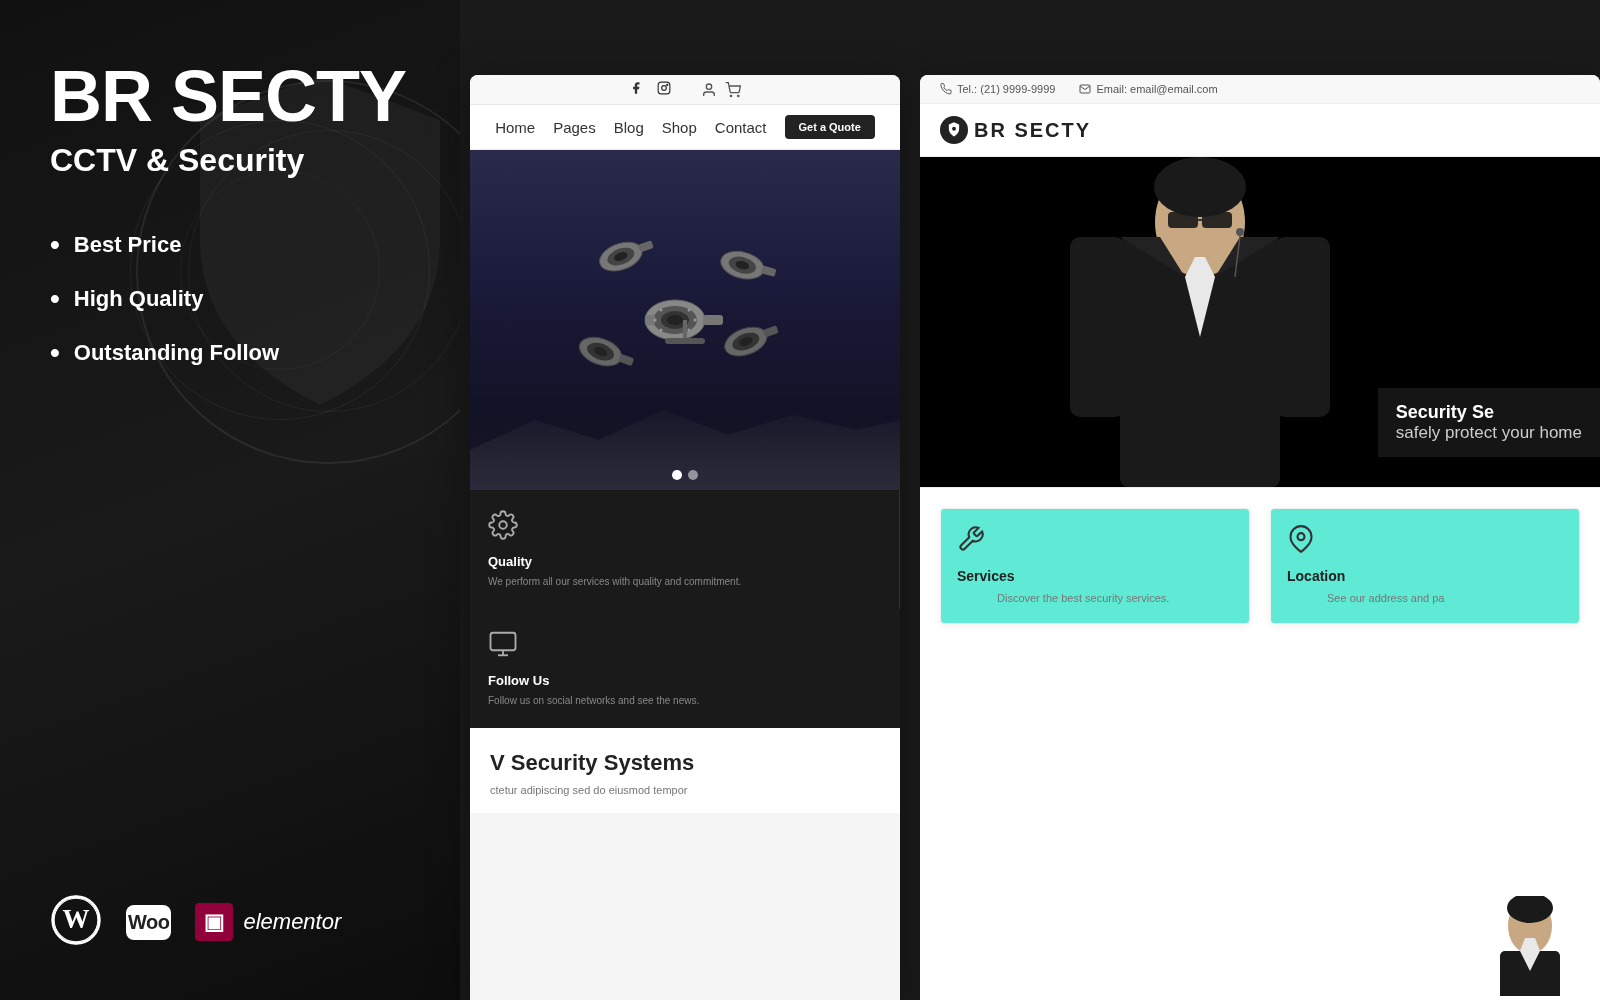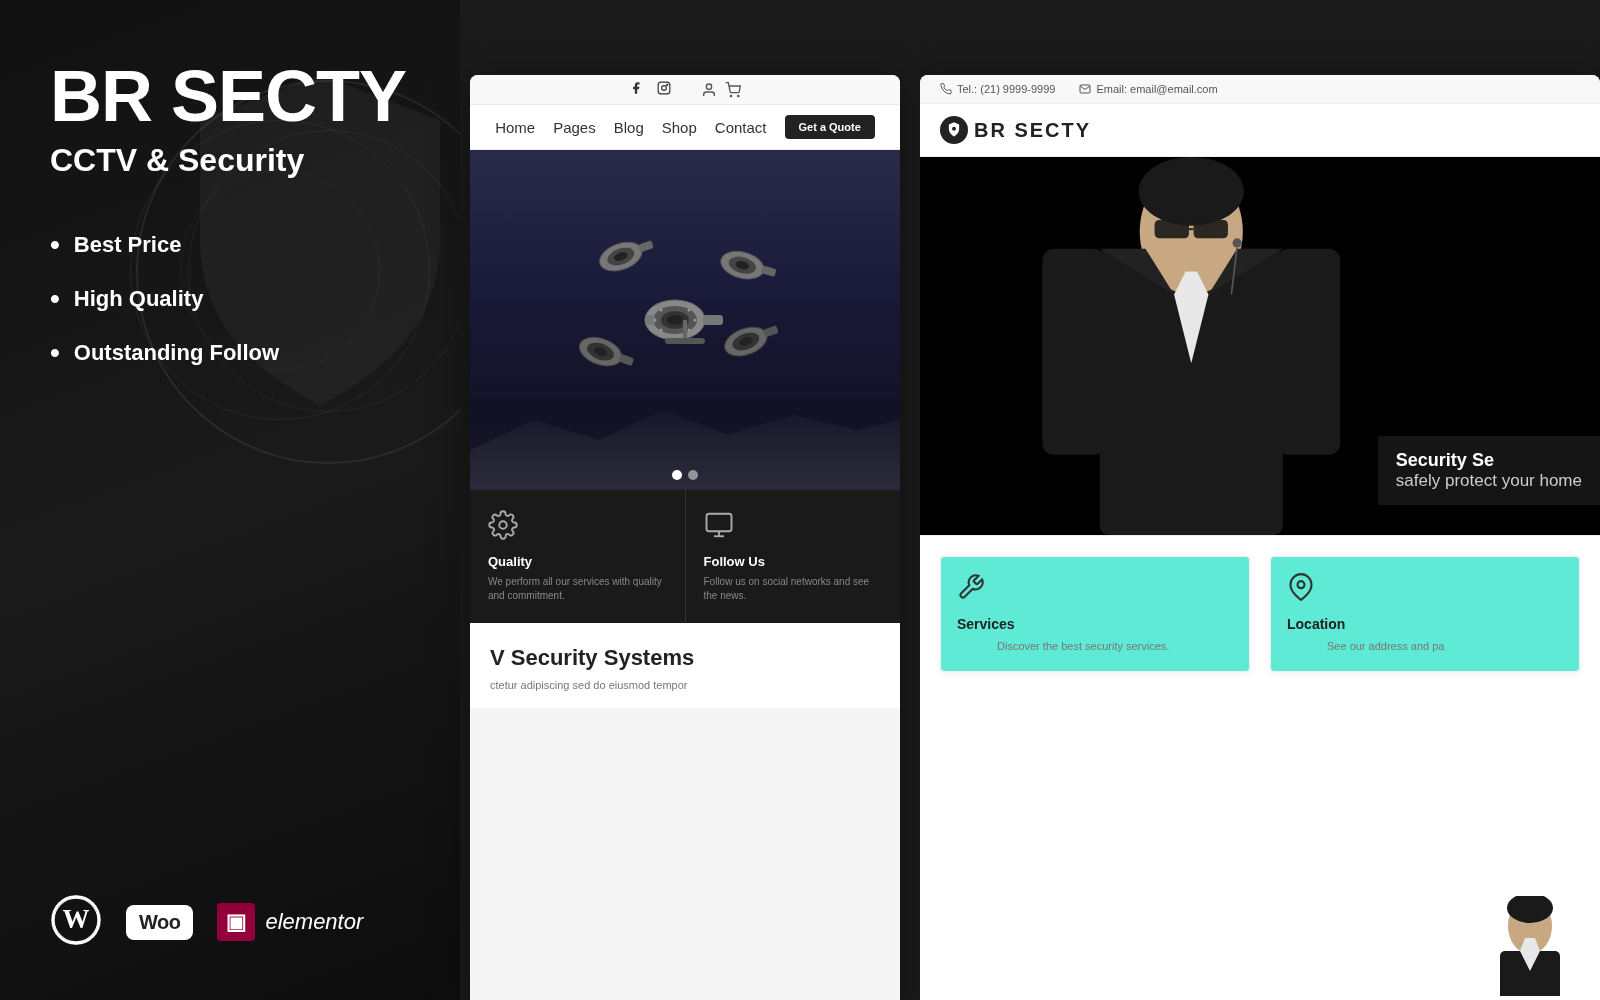--- a/index.html
+++ b/index.html
@@ -93,21 +93,21 @@
     }
 
     .wp-logo {
       width: 52px;
       height: 52px;
     }
 
     .woo-badge {
       background: #fff;
       border-radius: 8px;
-      padding: 6px 13px;
+      padding: 6px 2px;
       font-size: 20px;
       font-weight: 900;
       color: #222;
       letter-spacing: -0.5px;
     }
 
     .elementor-badge {
       display: flex;
       align-items: center;
       gap: 10px;
@@ -229,20 +229,21 @@
     .dot {
       width: 10px; height: 10px;
       border-radius: 50%;
       background: rgba(255,255,255,0.5);
     }
     .dot.active { background: #fff; }
 
     .feature-cards {
       display: flex;
       background: #1a1a1a;
+      flex-direction: column;
     }
 
     .feature-card {
       flex: 1;
       padding: 20px 18px;
       border-right: 1px solid #333;
     }
     .feature-card:last-child { border-right: none; }
 
     .card-icon {
@@ -347,21 +348,21 @@
 
     .right-brand-name {
       font-size: 20px;
       font-weight: 700;
       color: #222;
       letter-spacing: 2px;
     }
 
     .hero-right {
       width: 100%;
-      height: 378px;
+      height: 330px;
       background: linear-gradient(120deg, #b0b8c0 0%, #8a9298 100%);
       position: relative;
       overflow: hidden;
     }
 
     .hero-right-overlay {
       position: absolute;
       bottom: 0;
       right: 0;
       background: rgba(30,30,30,0.75);

